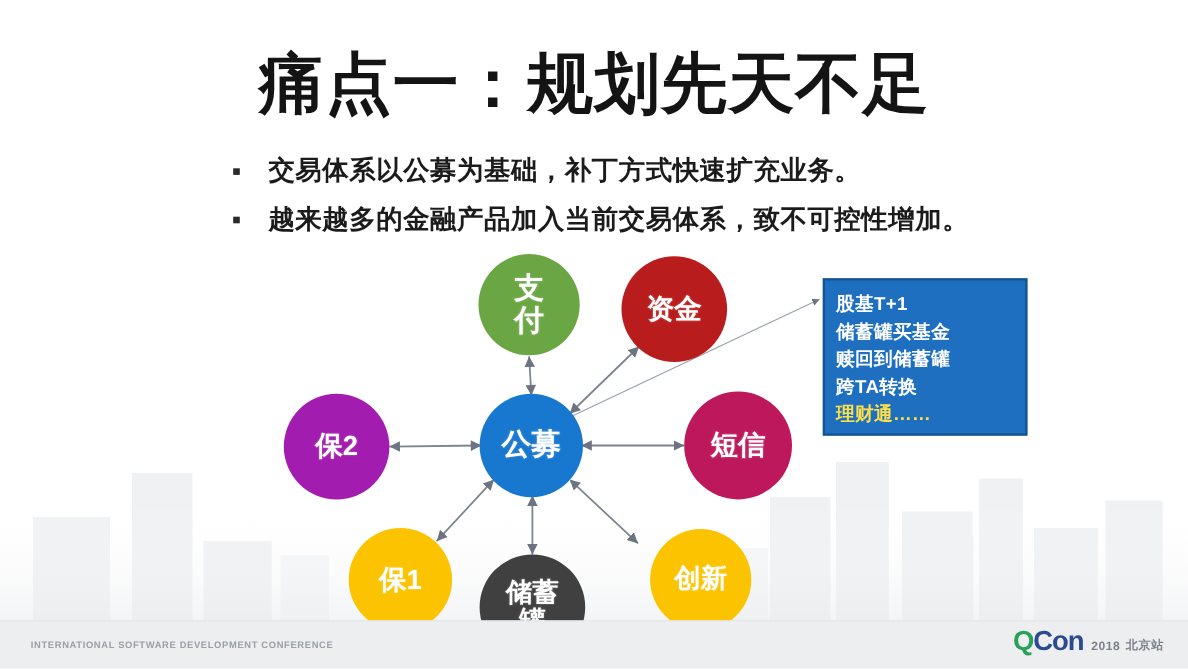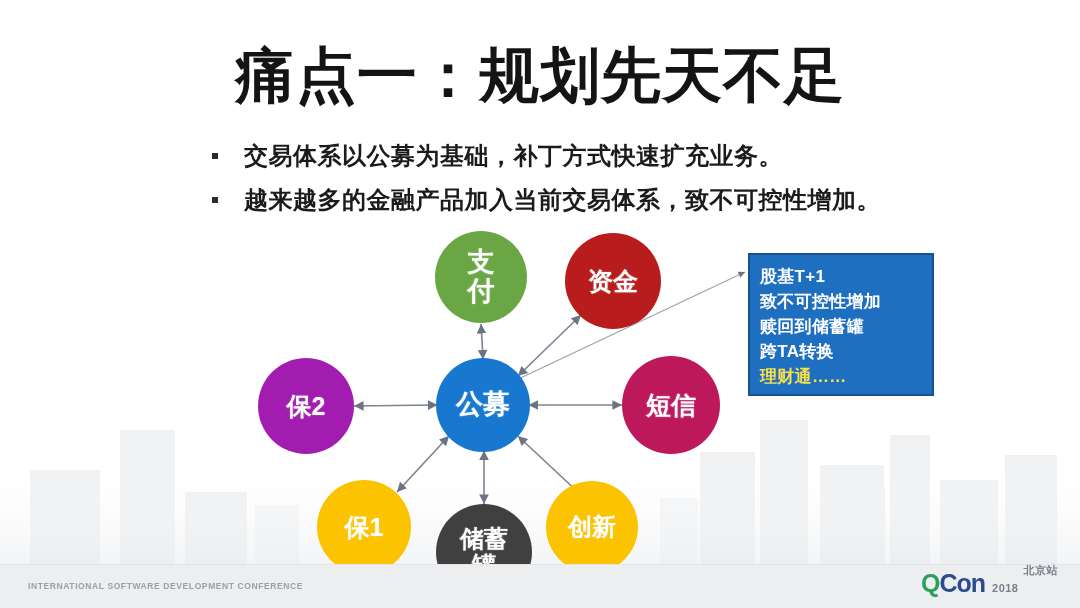--- a/index.html
+++ b/index.html
@@ -159,21 +159,21 @@
     color: #7b818a;
     margin-left: 7px;
     margin-bottom: 2px;
     letter-spacing: 0.5px;
   }
   .qcon-city {
     font-size: 11px;
     font-weight: 700;
     color: #7b818a;
     margin-left: 5px;
-    margin-bottom: 18px;
+    margin-bottom: 2px;
     letter-spacing: 0.5px;
   }
 </style>
 </head>
 <body>
 
 <div id="slide">
 
   <svg class="bg-city" viewBox="0 0 1080 608" preserveAspectRatio="none">
     <defs>
@@ -239,40 +239,40 @@
   <div class="diagram" id="node-layer">
       <div class="node" style="left: 435px; top: 231px; width: 92px; height: 92px; background: rgb(106, 167, 68); font-size: 27px;">
         <span class="node-label">支<br>付</span>
       </div>
       <div class="node" style="left: 565px; top: 233px; width: 96px; height: 96px; background: #b91c1c; font-size: 25px;">
         <span class="node-label">资金</span>
       </div>
       <div class="node" style="left: 622px; top: 356px; width: 98px; height: 98px; background: #be185d; font-size: 25px;">
         <span class="node-label">短信</span>
       </div>
-      <div class="node" style="left: 546px; top: 481px; width: 92px; height: 92px; background: rgb(251, 195, 0); font-size: 24px;">
+      <div class="node" style="left: 591px; top: 481px; width: 92px; height: 92px; background: rgb(251, 195, 0); font-size: 24px;">
         <span class="node-label">创新</span>
       </div>
       <div class="node" style="left: 436px; top: 504px; width: 96px; height: 96px; background: #404040; font-size: 24px;">
         <span class="node-label">储蓄<br>罐</span>
       </div>
       <div class="node" style="left: 317px; top: 480px; width: 94px; height: 94px; background: rgb(251, 195, 0); font-size: 25px;">
         <span class="node-label">保1</span>
       </div>
       <div class="node" style="left: 258px; top: 358px; width: 96px; height: 96px; background: #a21caf; font-size: 25px;">
         <span class="node-label">保2</span>
       </div>
       <div class="node" style="left: 436px; top: 358px; width: 94px; height: 94px; background: rgb(24, 120, 208); font-size: 27px;">
         <span class="node-label">公募</span>
       </div>
     </div>
 
   <div class="callout" id="callout-box" style="background: rgb(31, 111, 192); border-color: rgb(21, 83, 143);">
       <div class="callout-line" style="color: rgb(255, 255, 255);">股基T+1</div>
-      <div class="callout-line" style="color: rgb(255, 255, 255);">致不可控性增加</div>
+      <div class="callout-line" style="color: rgb(255, 255, 255);">储蓄罐买基金</div>
       <div class="callout-line" style="color: rgb(255, 255, 255);">赎回到储蓄罐</div>
       <div class="callout-line" style="color: rgb(255, 255, 255);">跨TA转换</div>
       <div class="callout-line" style="color: #fde047;">理财通……</div>
     </div>
 
   <div class="footer-bar"></div>
   <div class="footer-left">INTERNATIONAL SOFTWARE DEVELOPMENT CONFERENCE</div>
   <div class="qcon-logo">
     <span class="qcon-q">Q</span>
     <span class="qcon-con">Con</span>

